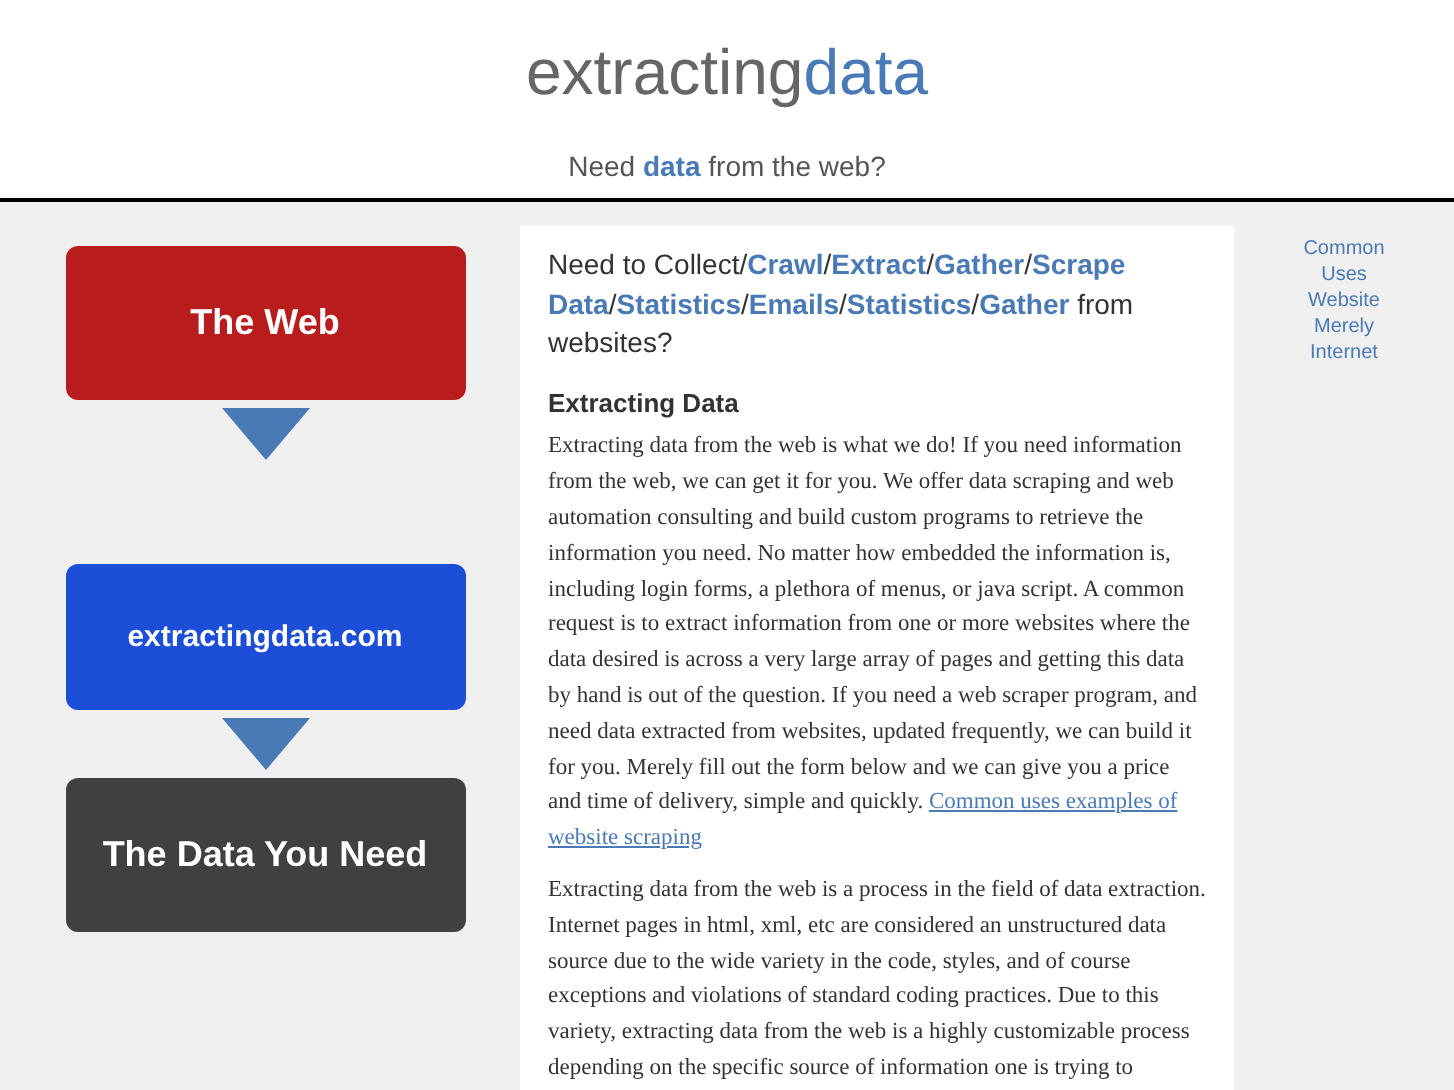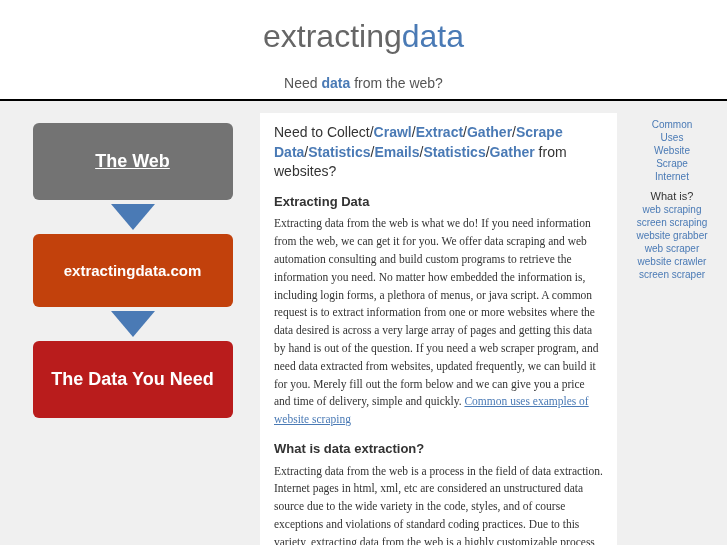--- a/index.html
+++ b/index.html
@@ -46,23 +46,23 @@
 
     .flow-box {
       width: 200px;
       padding: 28px 10px;
       border-radius: 6px;
       text-align: center;
       font-size: 18px;
       font-weight: bold;
       color: #fff;
     }
-    .flow-box.top { background: #737373; text-decoration: underline; }
-    .flow-box.mid { background: #c2410c; font-size: 15px; }
-    .flow-box.bot { background: #b91c1c; }
+    .flow-box.top { background: #b91c1c; }
+    .flow-box.mid { background: #1d4ed8; font-size: 15px; margin-top: 48px; }
+    .flow-box.bot { background: #404040; }
 
     .arrow-down {
       width: 0;
       height: 0;
       border-left: 22px solid transparent;
       border-right: 22px solid transparent;
       border-top: 26px solid #4a7ab5;
       margin: 4px 0;
     }
 
@@ -167,39 +167,29 @@
   <div id="center-content">
     <div class="headline">
       Need to Collect/<a href="#">Crawl</a>/<a href="#">Extract</a>/<a href="#">Gather</a>/<a href="#">Scrape Data</a>/<a href="#">Statistics</a>/<a href="#">Emails</a>/<a href="#">Statistics</a>/<a href="#">Gather</a> from websites?
     </div>
 
     <div class="section-title">Extracting Data</div>
     <p>
       Extracting data from the web is what we do! If you need information from the web, we can get it for you.  We offer data scraping and web automation consulting and build custom programs to retrieve the information you need. No matter how embedded the information is, including login forms, a plethora of menus, or java script.  A common request is to extract information from one or more websites where the data desired is across a very large array of pages and getting this data by hand is out of the question.  If you need a web scraper program, and need data extracted from websites, updated frequently, we can build it for you.   Merely fill out the form below and we can give you a price and time of delivery, simple and quickly.  <a href="#" class="inline-link">Common uses examples of website scraping</a>
     </p>
 
-    <div class="section-title">What is data extraction?</div>
     <p>
       Extracting data from the web is a process in the field of data extraction. Internet pages in html, xml, etc are considered an unstructured data source due to the wide variety in the code, styles, and of course exceptions and violations of standard coding practices.  Due to this variety, extracting data from the web is a highly customizable process depending on the specific source of information one is trying to retrieve.  The definition of data extraction
     </p>
   </div>
 
   <div id="right-sidebar">
     <div class="sidebar-section">
       <a href="#">Common</a>
       <a href="#">Uses</a>
       <a href="#">Website</a>
-      <a href="#">Scrape</a>
+      <a href="#">Merely</a>
       <a href="#">Internet</a>
     </div>
 
-    <div class="sidebar-section">
-      <div class="sidebar-label">What is?</div>
-      <a href="#">web scraping</a>
-      <a href="#">screen scraping</a>
-      <a href="#">website grabber</a>
-      <a href="#">web scraper</a>
-      <a href="#">website crawler</a>
-      <a href="#">screen scraper</a>
-    </div>
   </div>
 
 </div>
 
 </body></html>

